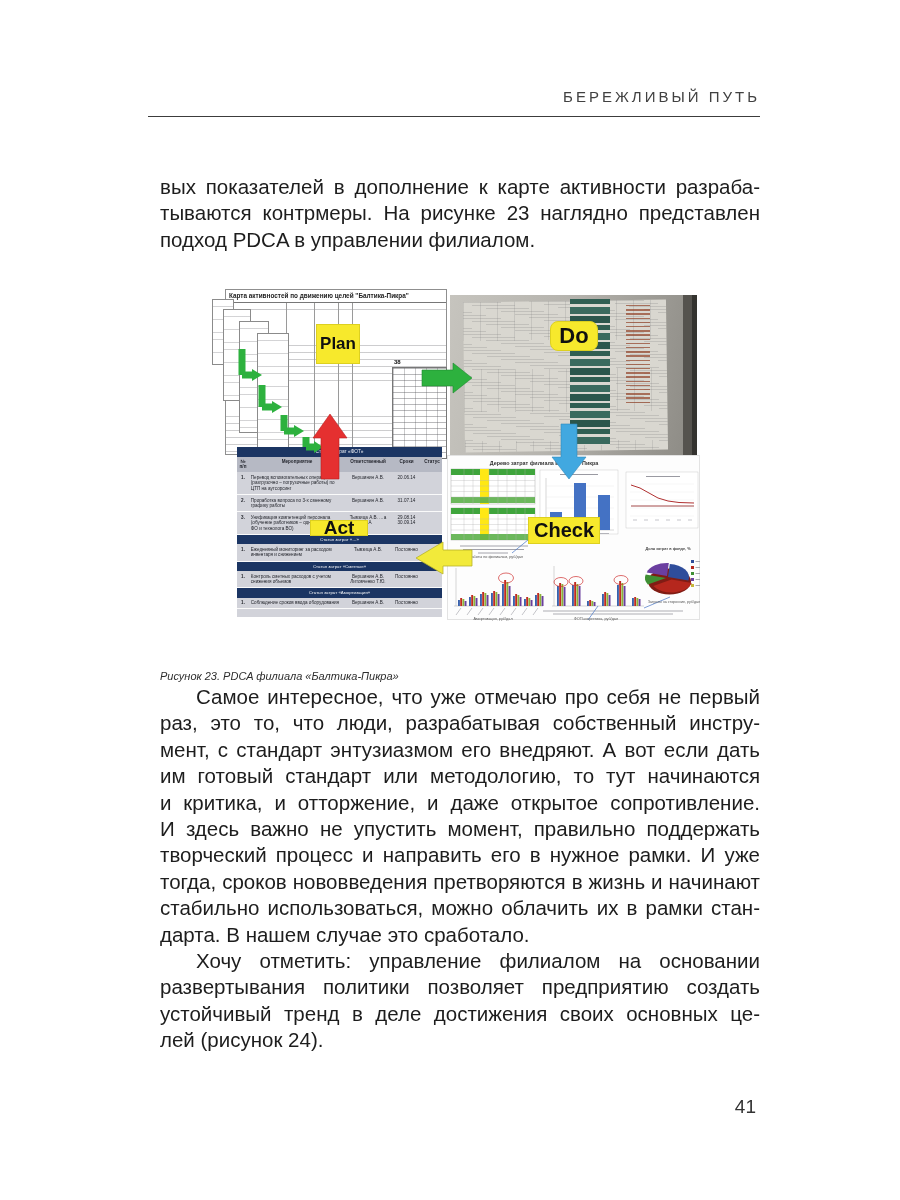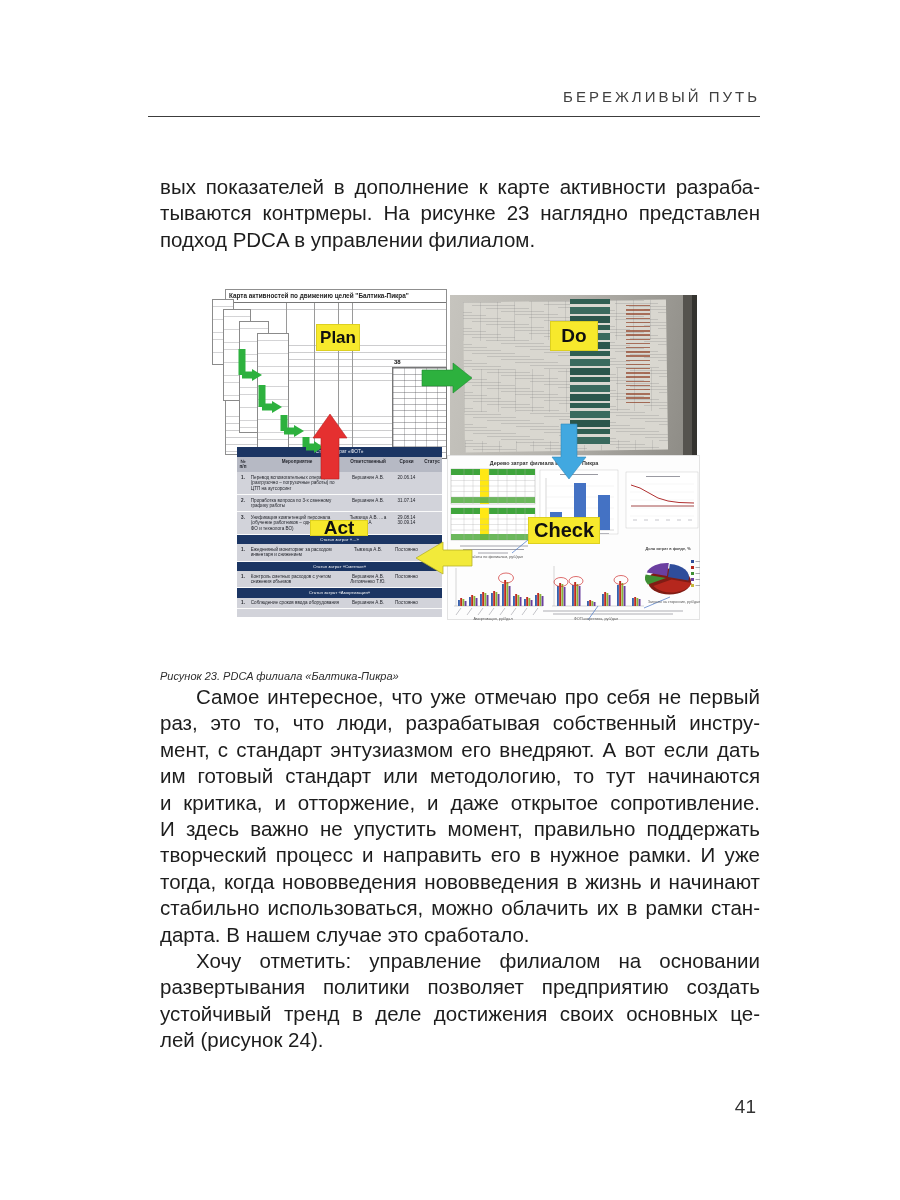--- a/index.html
+++ b/index.html
@@ -84,22 +84,22 @@
   .check-panel{position:absolute;left:237px;top:168px;width:253px;height:165px;
     z-index:2;background:#fdfdfd;border:0.6px solid #e3e3e3;}
   .check-panel svg{display:block;}
 
   
   .arrows{position:absolute;left:0;top:0;width:490px;height:333px;z-index:4;
     pointer-events:none;}
   .pdca-label{position:absolute;z-index:5;background:#f7e92c;color:#101010;
     font-weight:bold;display:flex;align-items:center;justify-content:center;
     border:0.5px solid #ddd020;}
-  #lbl-plan{left:106px;top:37px;width:44px;height:27px;font-size:17px;}
-  #lbl-do{left:340px;top:34px;width:48px;height:30px;font-size:19px;}
+  #lbl-plan{left:106px;top:37px;width:44px;height:40px;font-size:17px;}
+  #lbl-do{left:340px;top:34px;width:48px;height:30px;font-size:22px;border-radius:8px;}
   #lbl-check{left:318px;top:230px;width:72px;height:27px;font-size:20px;}
   #lbl-act{left:100px;top:233px;width:58px;height:16px;font-size:19px;}
 
   .svg-t{font-family:"Liberation Sans",sans-serif;}
 </style>
 </head>
 <body>
 
 <div class="running-head">БЕРЕЖЛИВЫЙ ПУТЬ</div>
 <div class="head-rule"></div>
@@ -438,21 +438,21 @@
 
 <div id="flow2" class="body-text">
     <div class="para indent">
       <div class="tline">Самое интересное, что уже отмечаю про себя не первый</div>
       <div class="tline">раз, это то, что люди, разрабатывая собственный инстру-</div>
       <div class="tline">мент, с стандарт энтузиазмом его внедряют. А вот если дать</div>
       <div class="tline">им готовый стандарт или методологию, то тут начинаются</div>
       <div class="tline">и критика, и отторжение, и даже открытое сопротивление.</div>
       <div class="tline">И здесь важно не упустить момент, правильно поддержать</div>
       <div class="tline">творческий процесс и направить его в нужное рамки. И уже</div>
-      <div class="tline">тогда, когда нововведения нововведения в жизнь и начинают</div>
+      <div class="tline">тогда, сроков нововведения претворяются в жизнь и начинают</div>
       <div class="tline">стабильно использоваться, можно облачить их в рамки стан-</div>
       <div class="tline last">дарта. В нашем случае это сработало.</div>
     </div>
     <div class="para indent">
       <div class="tline">Хочу отметить: управление филиалом на основании</div>
       <div class="tline">развертывания политики позволяет предприятию создать</div>
       <div class="tline">устойчивый тренд в деле достижения своих основных це-</div>
       <div class="tline last">лей (рисунок 24).</div>
     </div>
   </div>

